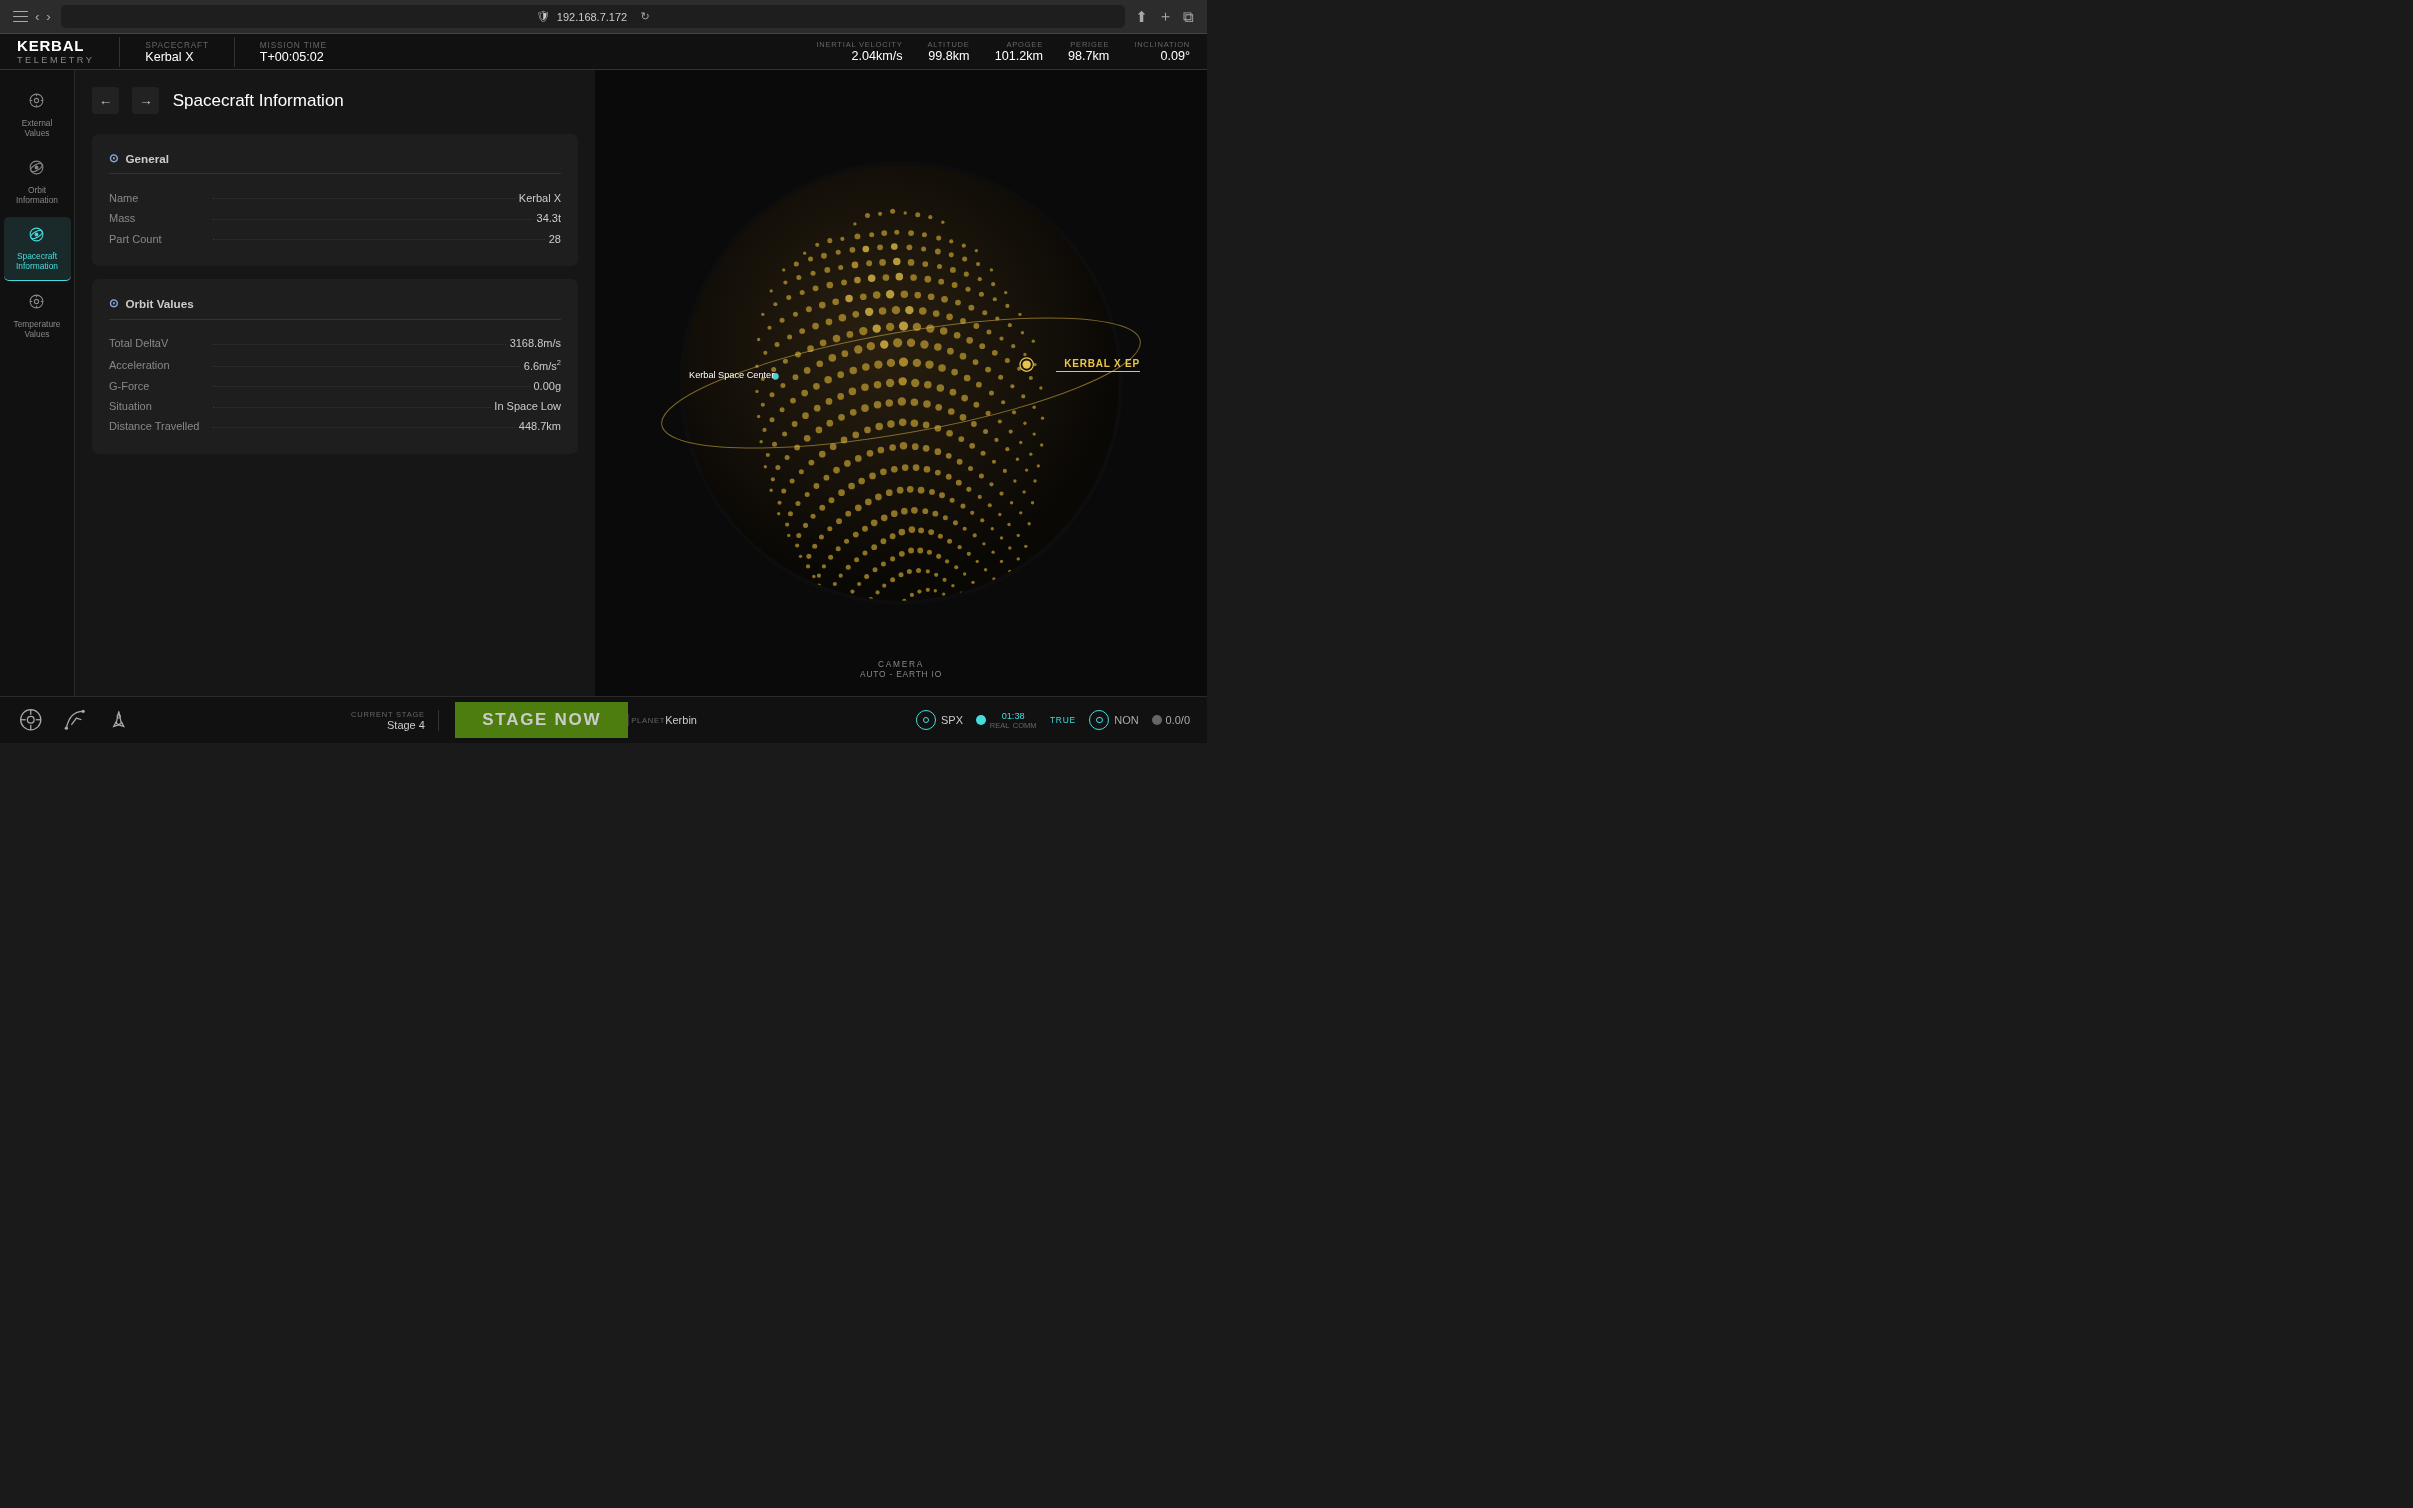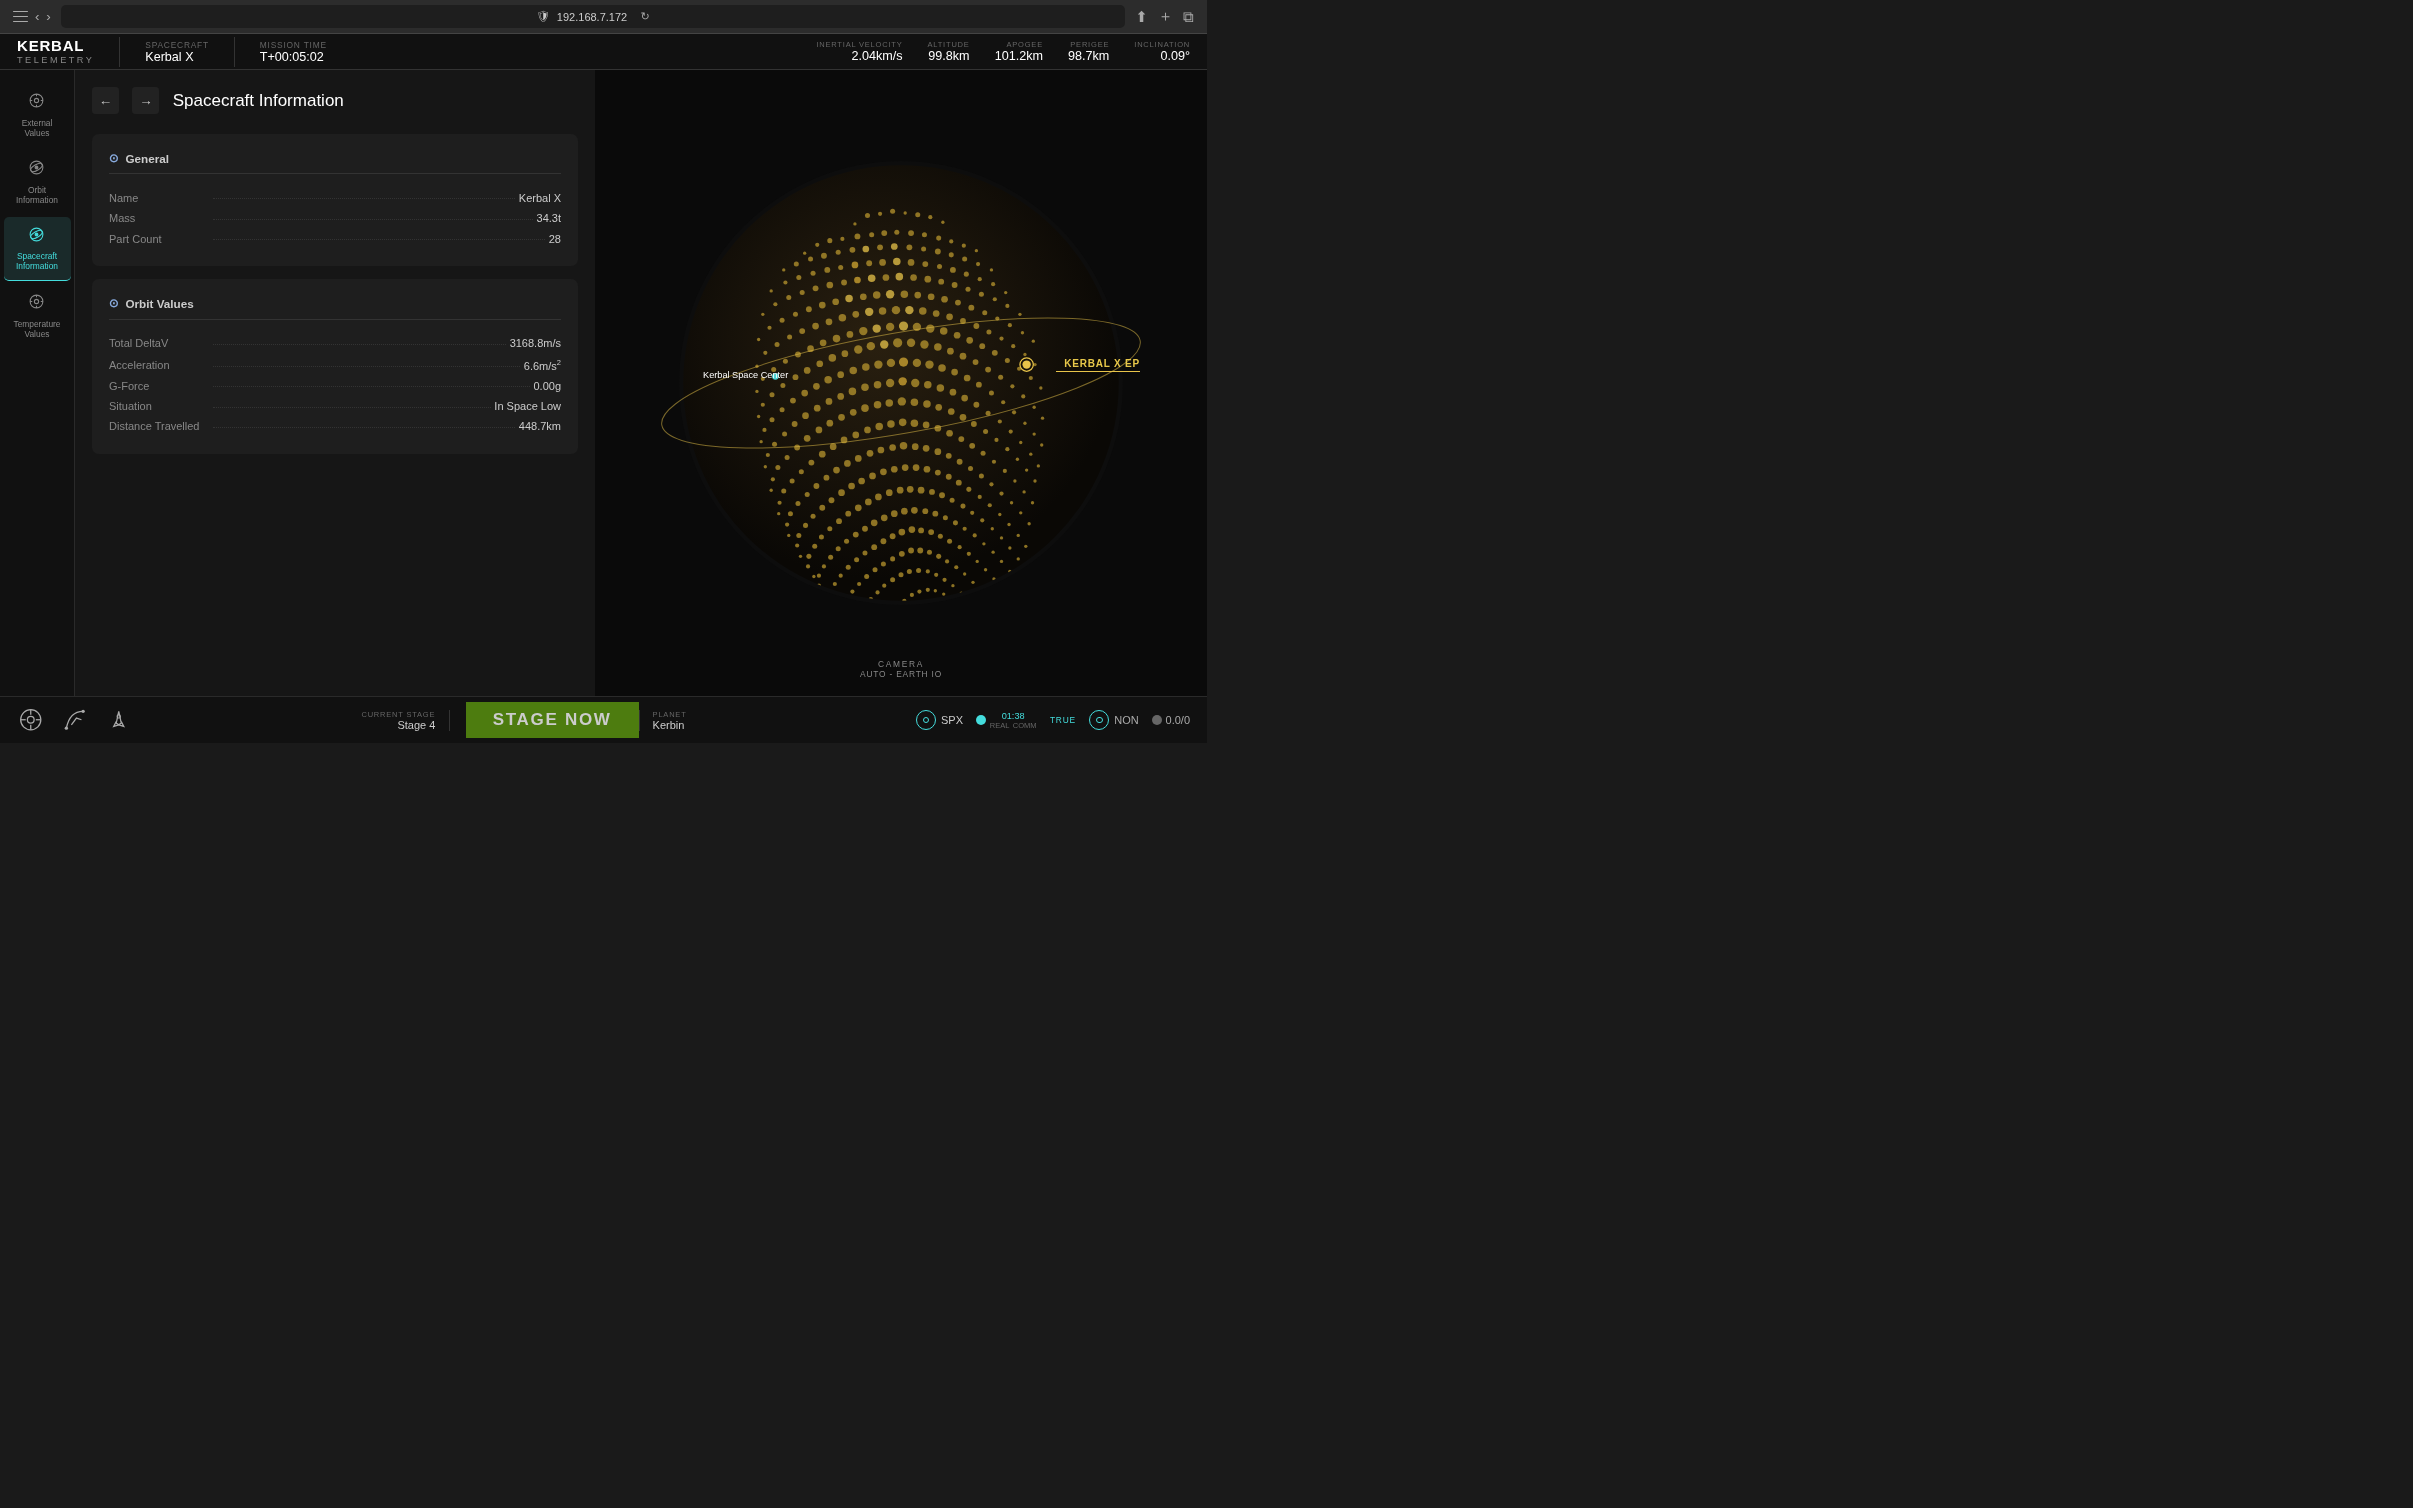--- a/index.html
+++ b/index.html
@@ -292,21 +292,21 @@
       width: 536px;
       height: 536px;
     }
     .orbit-label {
       position: absolute;
       color: #fff;
       font-size: 9.2px;
       background: none;
     }
     .kerbal-space-center {
-      left: 108px;
+      left: 94px;
       top: 48%;
     }
     .kerbal-x-ep {
       right: 67px;
       top: 46%;
       display: flex;
       flex-direction: column;
       align-items: flex-end;
     }
     .kerbal-x-ep-label {
@@ -388,23 +388,22 @@
       color: #ccc;
       font-size: 17px;
       letter-spacing: 1.7px;
       padding: 8.4px 27px;
       cursor: pointer;
       font-weight: bold;
       text-transform: uppercase;
     }
     .planet-info {
       display: flex;
-      flex-direction: column;
-      align-items: flex-start;
-      padding-left: 13px;
+      align-items: center;
+      padding-left: 2px;
       border-left: 0.8px solid #333;
     }
     .bottom-right {
       display: flex;
       gap: 13.4px;
       align-items: center;
       margin-left: auto;
     }
     .bottom-stat-row {
       display: flex;

